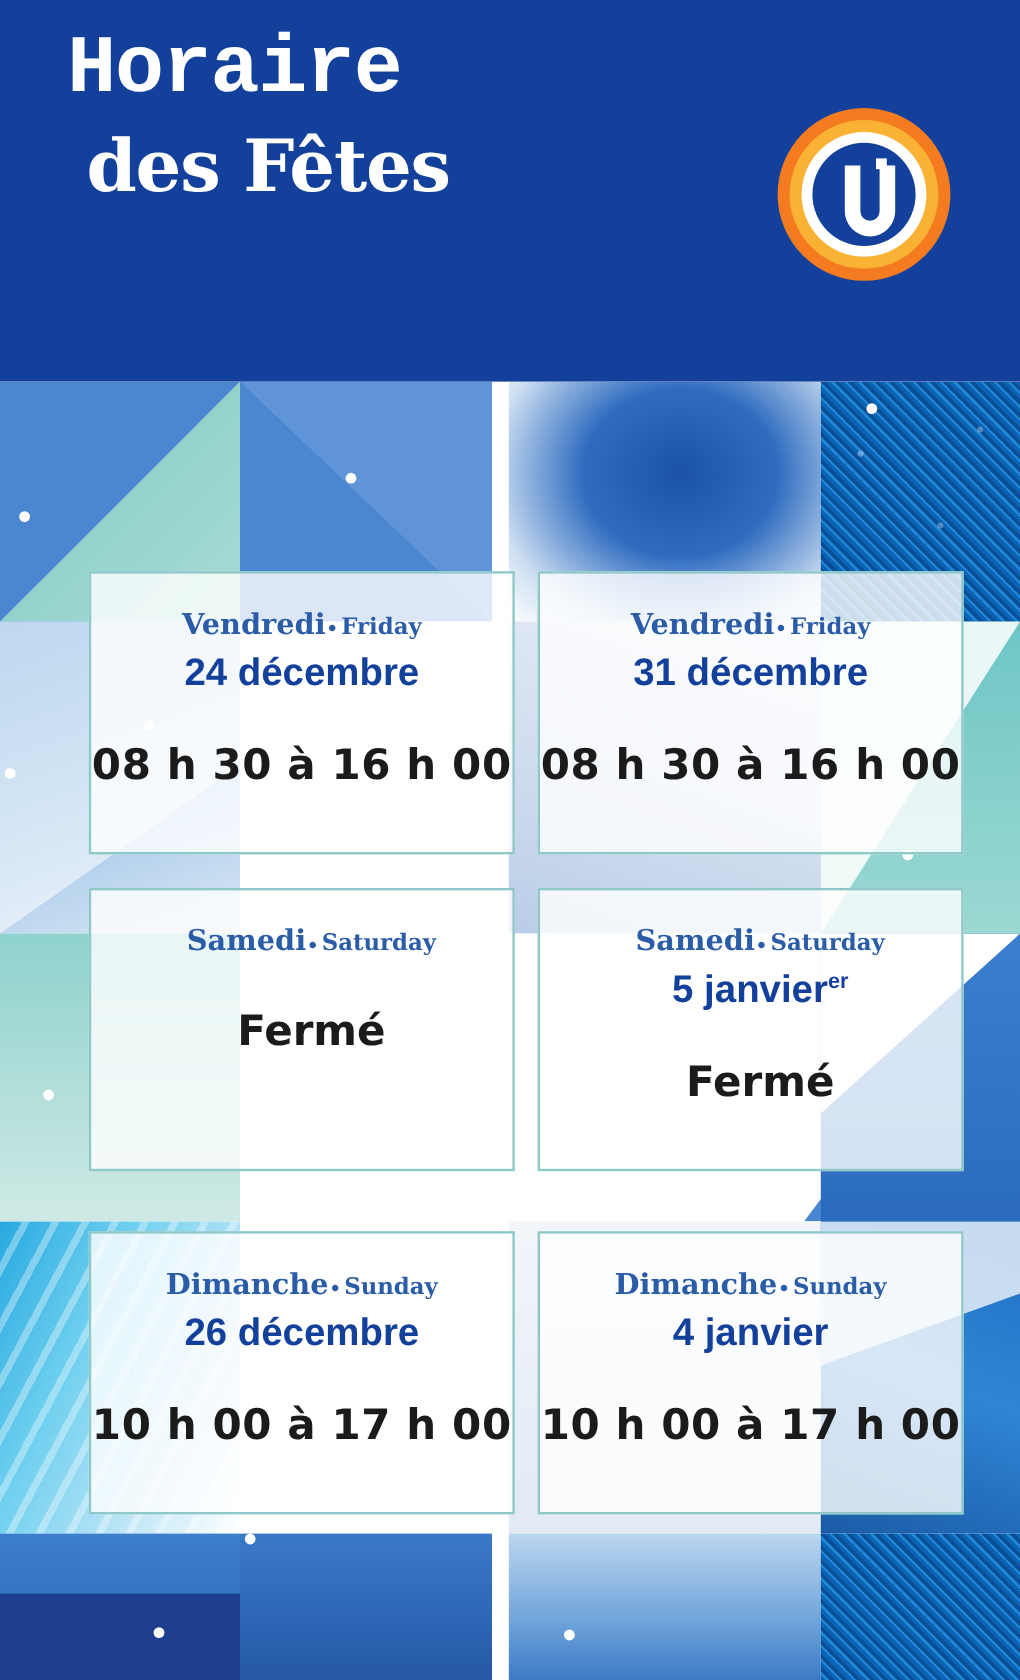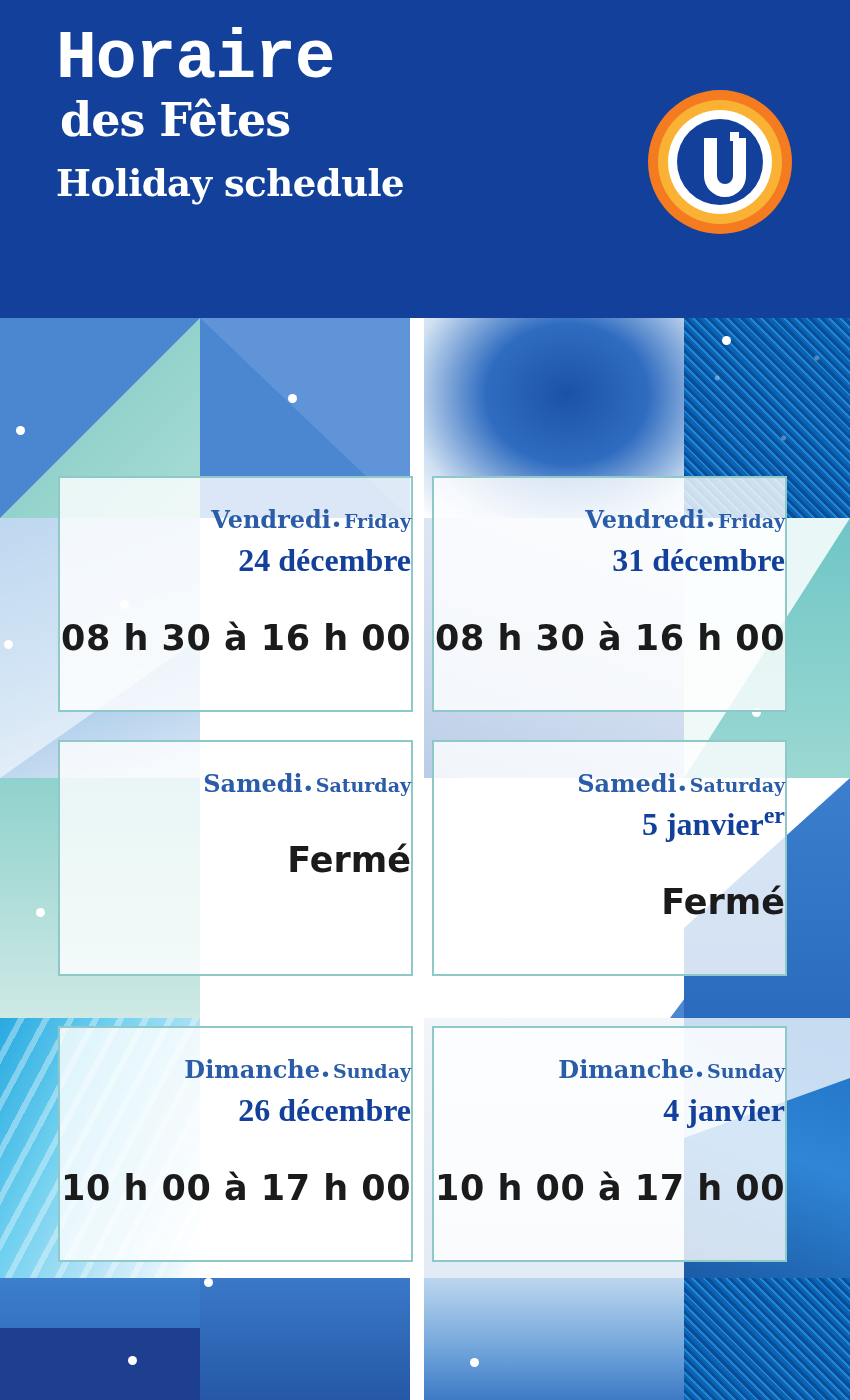--- a/index.html
+++ b/index.html
@@ -43,25 +43,25 @@
     font-size: 68px;
     line-height: 0.98;
     color: #ffffff;
     letter-spacing: -1px;
     margin: 0;
     padding: 0;
   }
   .title-fr-line2 {
     font-family: "DejaVu Serif", serif;
     font-weight: bold;
-    font-size: 46px;
+    font-size: 60px;
     line-height: 1.0;
     color: #ffffff;
     letter-spacing: -1px;
-    margin: 4px;
+    margin: 16px;
     padding: 0;
   }
   .title-en {
     font-family: "DejaVu Serif", serif;
     font-weight: bold;
     font-size: 37px;
     line-height: 1.0;
     color: #ffffff;
     margin-top: 22px;
     letter-spacing: -0.5px;
@@ -98,21 +98,22 @@
     height: 1082px;
     z-index: 20;
   }
   .card {
     position: absolute;
     width: 355px;
     height: 236px;
     border: 2px solid #8fc8c8;
     background: rgba(255,255,255,0.80);
     box-sizing: border-box;
-    text-align: right;
+    text-align: center;
+    margin-left: 16px;
   }
   .card.col-left  { left: 58px; }
   .card.col-right { left: 432px; }
   .card.row-1 { top: 158px; }
   .card.row-2 { top: 422px; padding-left: 16px; }
   .card.row-3 { top: 708px; }
 
   .card-daywrap {
     margin-top: 30px;
     line-height: 1;
@@ -130,29 +131,29 @@
     margin: 0 4px 0 2px;
     vertical-align: middle;
   }
   .day-en {
     font-family: "DejaVu Serif", serif;
     font-weight: bold;
     font-size: 19px;
     color: #2a5ca8;
   }
   .date {
-    font-family: Liberation Serif, serif;
+    font-family: Liberation Sans, sans-serif;
     font-weight: bold;
     font-size: 32px;
     color: #12409b;
     margin-top: 10px;
     line-height: 1;
   }
   .date sup {
-    font-size: 24px;
+    font-size: 18px;
     vertical-align: super;
     line-height: 0;
   }
   .hours {
     font-family: "DejaVu Sans", sans-serif;
     font-weight: bold;
     font-size: 35px;
     color: #1b1b1b;
     letter-spacing: 0.5px;
     margin-top: 42px;
@@ -224,21 +225,20 @@
     <div class="tile" style="left:36px;top:590px;width:9px;height:9px;border-radius:50%;background:#ffffff;"></div>
     <div class="tile" style="left:204px;top:960px;width:9px;height:9px;border-radius:50%;background:#ffffff;"></div>
     <div class="tile" style="left:128px;top:1038px;width:9px;height:9px;border-radius:50%;background:#ffffff;"></div>
     <div class="tile" style="left:470px;top:1040px;width:9px;height:9px;border-radius:50%;background:#ffffff;"></div>
   </div>
 
   <div class="header">
     <div class="header-titles">
       <div class="title-fr">Horaire</div>
       <div class="title-fr-line2">des Fêtes</div>
-      <div class="title-en">Holiday schedule</div>
     </div>
 
     <div class="logo">
       <svg width="148" height="148" viewBox="0 0 148 148" aria-hidden="true">
         <circle cx="74" cy="74" r="72" fill="#f47b20"></circle>
         <circle cx="74" cy="74" r="62" fill="#f9b233"></circle>
         <circle cx="74" cy="74" r="52" fill="#ffffff"></circle>
         <circle cx="74" cy="74" r="43" fill="#12409b"></circle>
         <path d="M58 50 h13 v38 a8 8 0 0 0 16 0 v-38 h13 v38 a21 21 0 0 1 -42 0 z" fill="#ffffff"></path>
         <rect x="84" y="44" width="9" height="9" fill="#ffffff"></rect>

